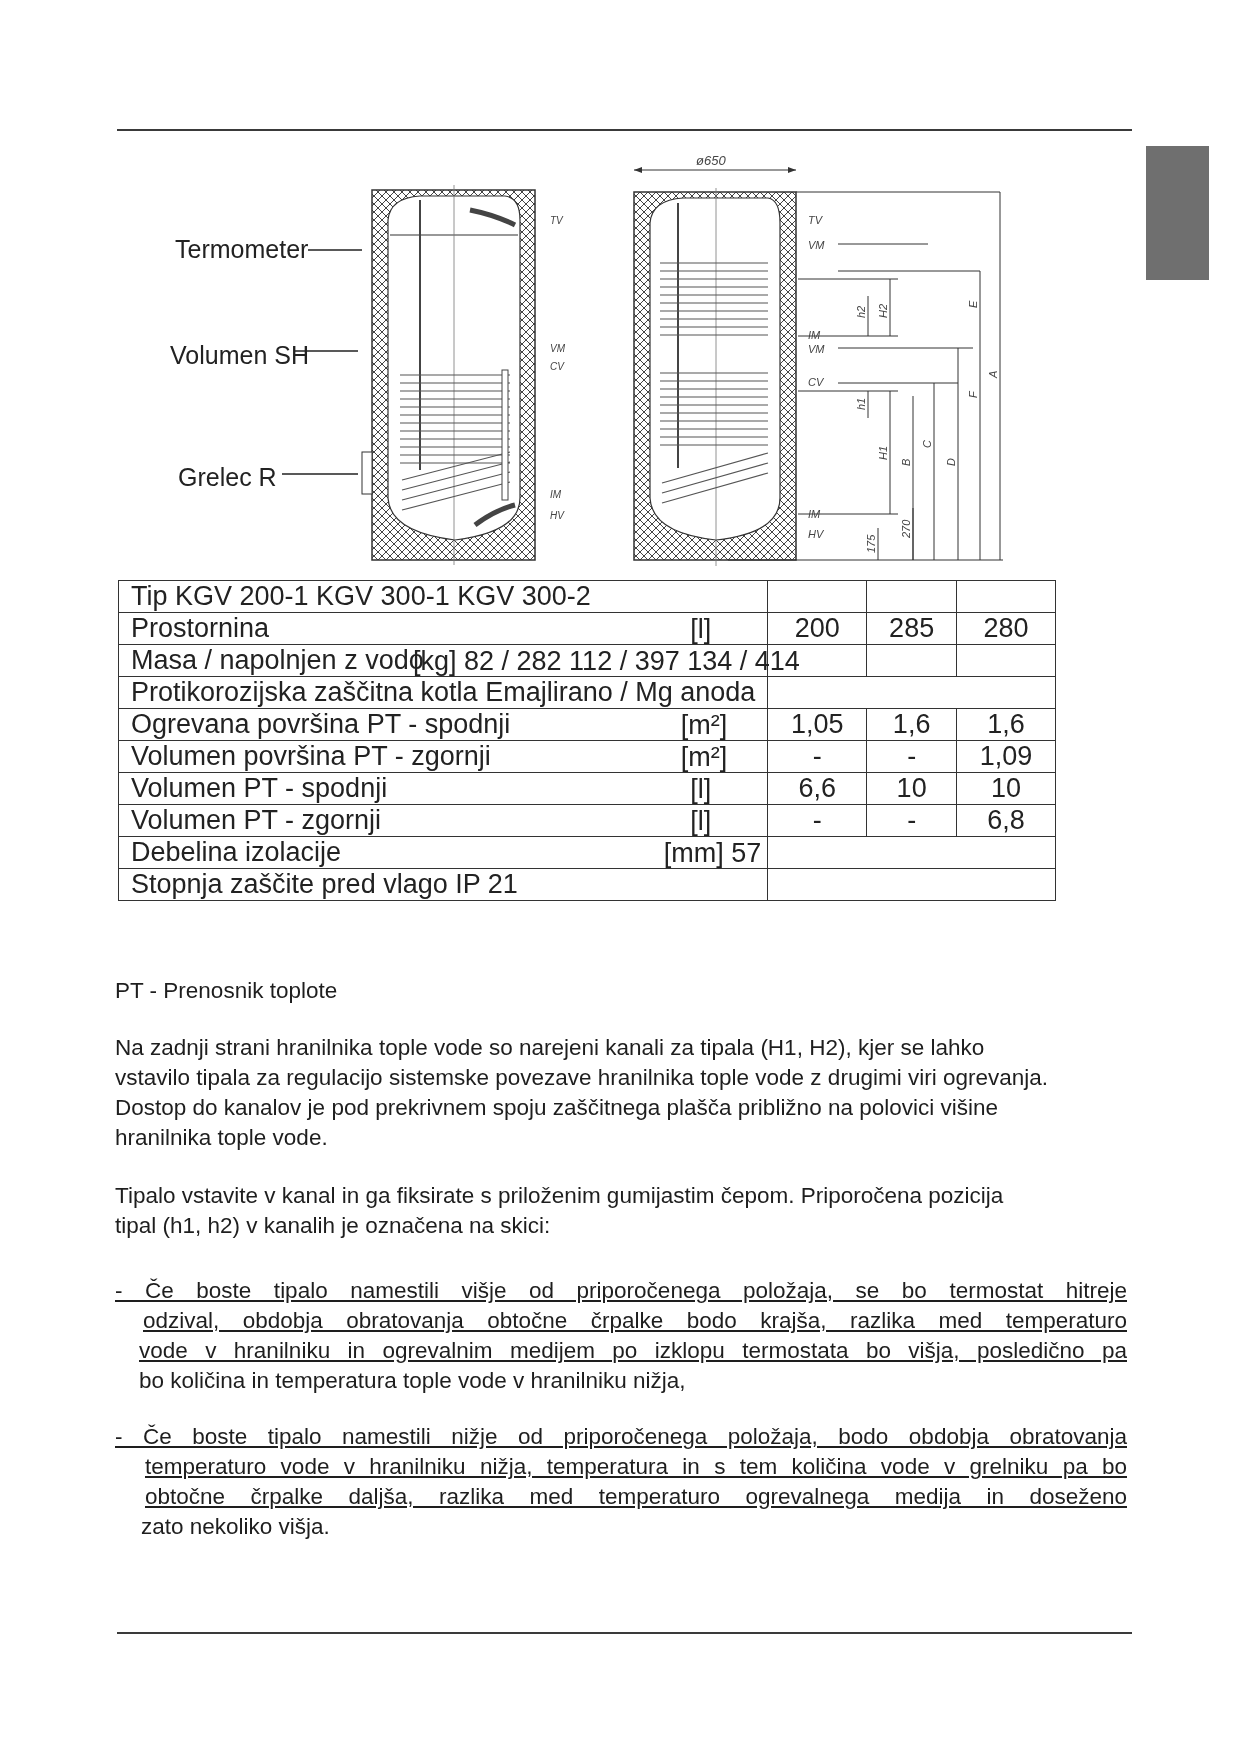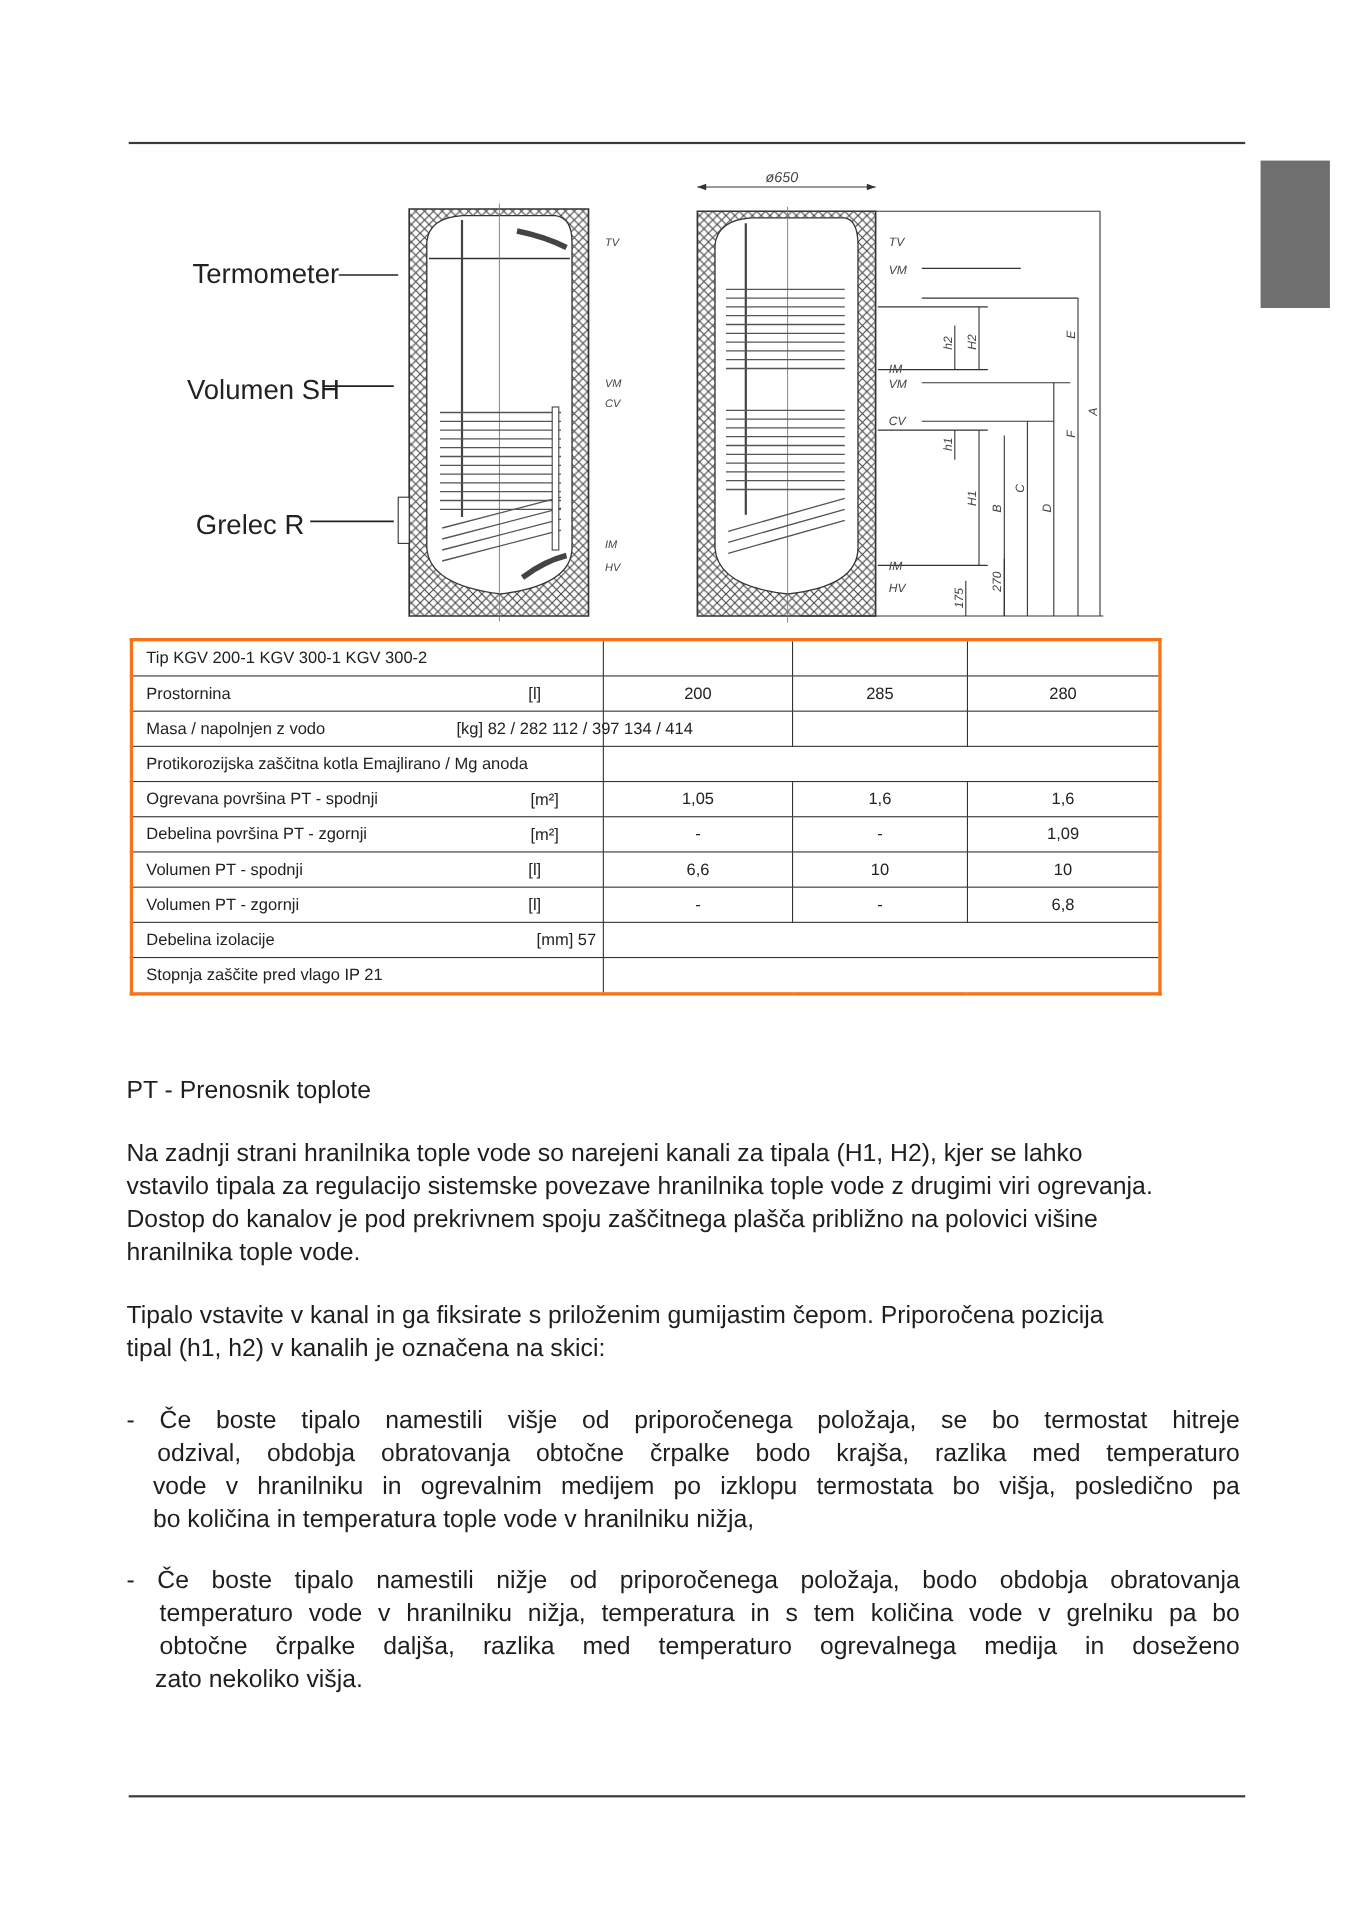--- a/index.html
+++ b/index.html
@@ -12,35 +12,35 @@
   .rule.top { top: 129px; }
   .rule.bottom { top: 1632px; }
   .side-tab { position: absolute; left: 1146px; top: 146px; width: 63px; height: 134px; background: #6f6f6f; }
 
   .diagram { position: absolute; }
   .diagram svg { display: block; }
   .callout { position: absolute; font-size: 25px; color: #222; }
 
   table.spec {
     position: absolute; left: 118px; top: 580px; width: 938px;
-    border-collapse: collapse; font-size: 15px; color: #222;
-    border: 3px solid #f97316;
+    border-collapse: collapse; font-size: 27px; color: #222;
+    border: 1px solid #f97316;
   }
   table.spec td { border: 1.5px solid #333; padding: 0 12px; height: 31px; white-space: nowrap; }
   table.spec td.label { width: 403px; position: relative; }
   table.spec td.num { text-align: center; }
   .unit { position: absolute; right: 6px; top: 50%; transform: translateY(-50%); }
   .unit.mid { right: 56px; }
 
   .text-block { position: absolute; left: 115px; width: 1040px; font-size: 22.5px; line-height: 30px; color: #1e1e1e; }
   .caption { top: 976px; }
   .p1 { top: 1033px; }
   .p2 { top: 1181px; }
   .li { text-align: justify; }
-  .li .first { display: block; text-align-last: justify; }
+  .li .first { display: block; text-align-last: justify; text-decoration: underline; }
   .li1 { top: 1276px; width: 1012px; }
   .li2 { top: 1422px; width: 1012px; }
   .indent { display: block; padding-left: 28px; }
   .indent2 { display: block; padding-left: 30px; }
 </style>
 </head>
 <body>
 
 <div class="rule top"></div>
 <div class="side-tab"></div>
@@ -179,21 +179,21 @@
     <td class="label" style="overflow:visible"><span style="position:relative; z-index:2">Protikorozijska zaščitna kotla  Emajlirano / Mg anoda</span></td>
     <td colspan="3"></td>
   </tr>
   <tr>
     <td class="label"><span>Ogrevana površina PT - spodnji</span><span class="unit" style="right:40px">[m²]</span></td>
     <td class="num">1,05</td>
     <td class="num">1,6</td>
     <td class="num">1,6</td>
   </tr>
   <tr>
-    <td class="label"><span>Debelina površina PT - zgornji</span><span class="unit" style="right:40px">[m²]</span></td>
+    <td class="label"><span>Volumen površina PT - zgornji</span><span class="unit" style="right:40px">[m²]</span></td>
     <td class="num">-</td>
     <td class="num">-</td>
     <td class="num">1,09</td>
   </tr>
   <tr>
     <td class="label"><span>Volumen PT - spodnji</span><span class="unit mid">[l]</span></td>
     <td class="num">6,6</td>
     <td class="num">10</td>
     <td class="num">10</td>
   </tr>

